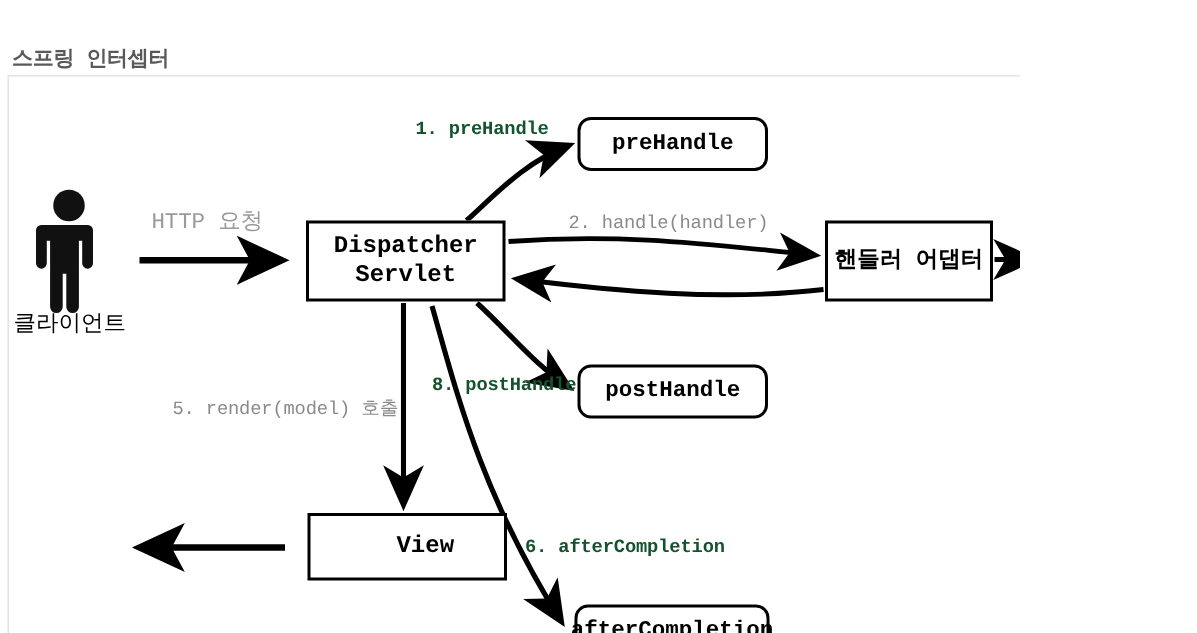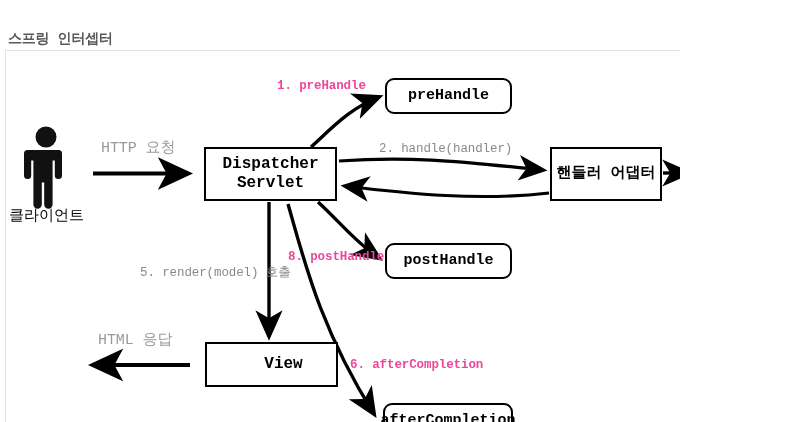--- a/index.html
+++ b/index.html
@@ -72,21 +72,21 @@
   }
   .label {
     position: absolute;
     font-size: 12.5px;
     color: #8a8a8a;
     white-space: nowrap;
     letter-spacing: -0.1px;
   }
   .label.bold {
     font-weight: bold;
-    color: #ec4899;
+    color: #14532d;
   }
   .label.big {
     font-size: 15px;
     color: #9a9a9a;
     font-weight: normal;
   }
   .actor-caption {
     position: absolute;
     font-size: 15px;
     color: #000000;
@@ -135,26 +135,25 @@
     <path d="M318,174 C340,194 355,214 379,230" fill="none" stroke="#000" stroke-width="3.4" marker-end="url(#arrowThin)"></path>
 
     <line x1="269" y1="174" x2="269" y2="308" stroke="#000" stroke-width="3.4" marker-end="url(#arrowThin)"></line>
 
     <path d="M288,176 C304,232 320,300 374,386" fill="none" stroke="#000" stroke-width="3.4" marker-end="url(#arrowThin)"></path>
   </svg>
 
   <div class="actor-caption" style="left:9px; top:178px;">클라이언트</div>
 
   <div class="label big" style="left:101px; top:110px;">HTTP 요청</div>
-  <div class="label big" style="left:98px; top:302px;">HTML 응답</div>
 
   <div class="label bold" style="left:277px; top:51px;">1. preHandle</div>
   <div class="label" style="left:379px; top:114px;">2. handle(handler)</div>
   <div class="label bold" style="left:288px; top:222px;">8. postHandle</div>
-  <div class="label" style="left:140px; top:236px;">5. render(model) 호출</div>
+  <div class="label" style="left:115px; top:236px;">5. render(model) 호출</div>
   <div class="label bold" style="left:350px; top:330px;">6. afterCompletion</div>
 
   <div class="node rect" style="left:204px; top:119px; width:133px; height:54px;">
     <span>
       <span>Dispatcher</span><br>
       <span>Servlet</span>
     </span>
   </div>
 
   <div class="node rounded" style="left:385px; top:50px; width:127px; height:36px;">

